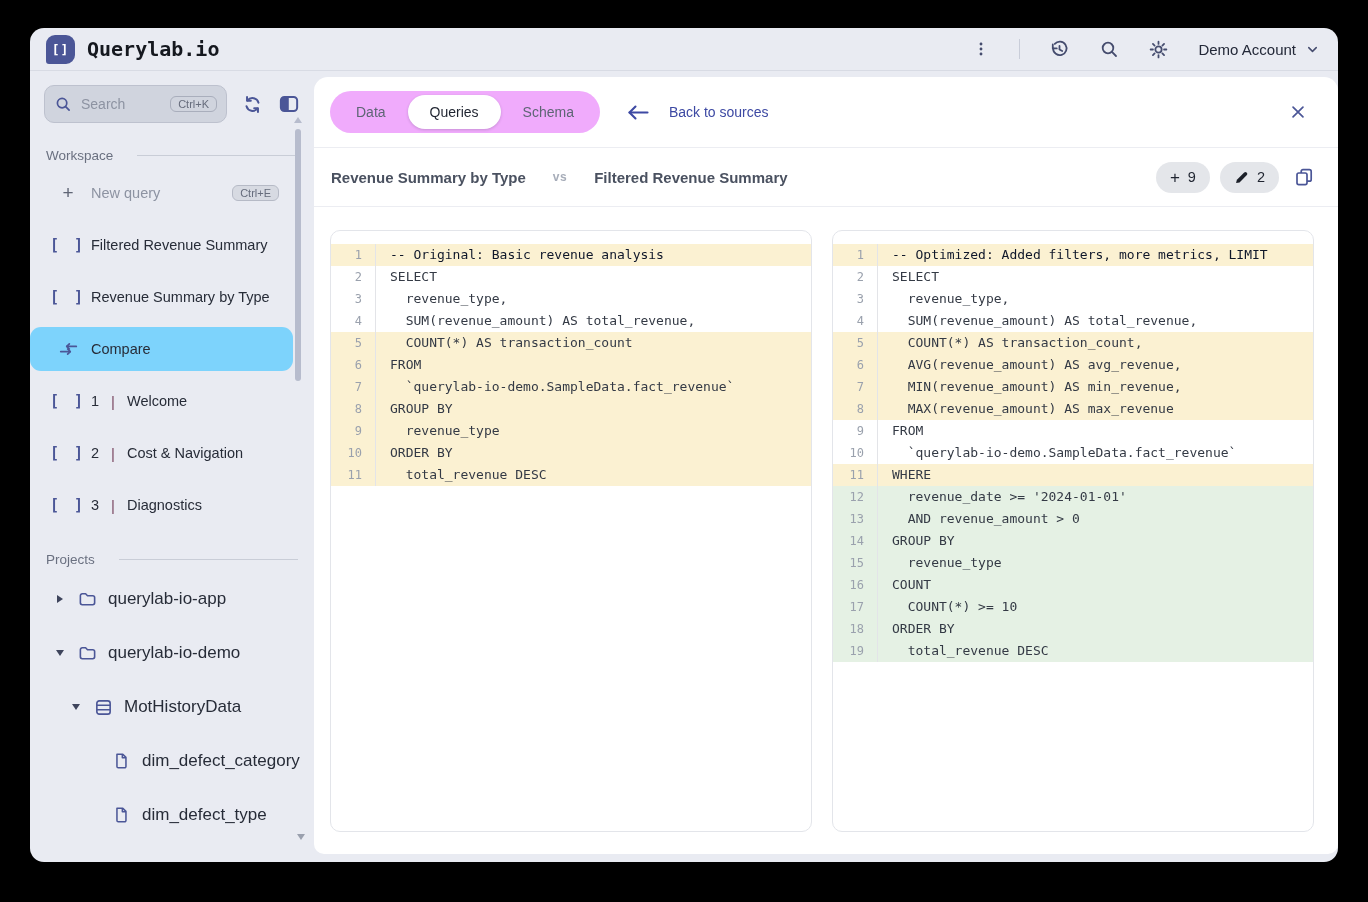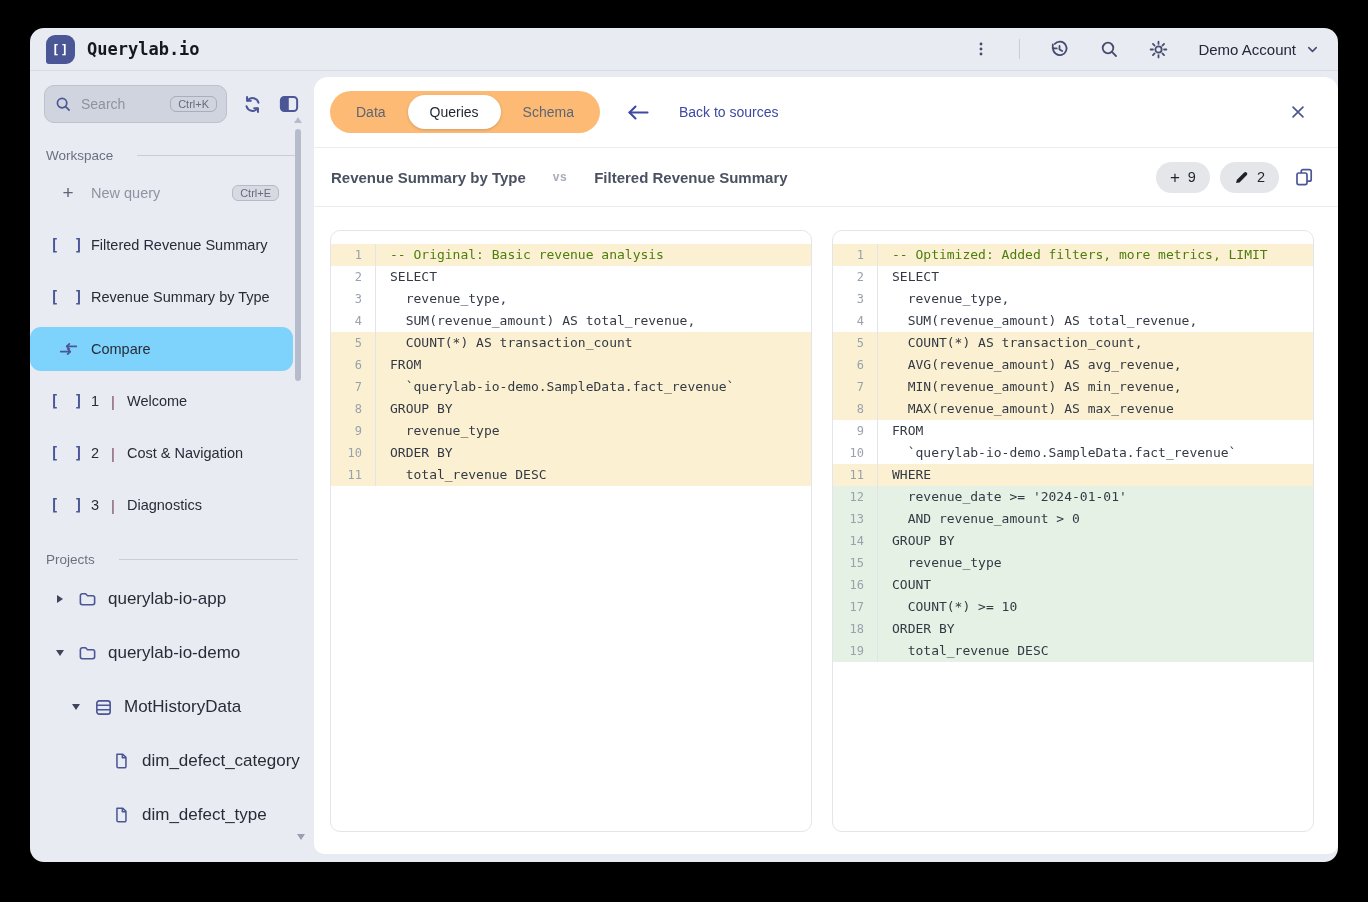--- a/index.html
+++ b/index.html
@@ -9,21 +9,21 @@
   .window { position:absolute; left:30px; top:28px; width:1308px; height:834px;
             border-radius:14px; background:#e9ebf2; overflow:hidden; }
 
   
   .topbar { height:43px; display:flex; align-items:center; padding:0 18px 0 16px;
             border-bottom:1px solid #d8dbe4; }
   .logo { width:29px; height:29px; border-radius:9px 9px 9px 3px; background:#4b5697; color:#fff;
           display:flex; align-items:center; justify-content:center;
           font-family:"DejaVu Sans Mono",monospace; font-weight:bold; font-size:13px; letter-spacing:1px; }
   .brand { margin-left:12px; font-family:"DejaVu Sans Mono",monospace; font-weight:bold;
-           font-size:17px; color:#15181f; }
+           font-size:20px; color:#15181f; }
   .topbar-right { margin-left:auto; display:flex; align-items:center; gap:29px; color:#454c6e; }
   .icon-btn { display:flex; align-items:center; justify-content:center; cursor:pointer; color:#454c6e; }
   .vdiv { width:1px; height:20px; background:#c9cdd9; }
   .account-wrap { display:flex; align-items:center; gap:9px; cursor:pointer; }
   .account { font-size:15px; color:#232838; font-weight:500; }
 
   
   .body { display:flex; height:calc(100% - 43px); }
 
   
@@ -66,24 +66,24 @@
   .sb-thumb { position:absolute; right:13px; top:58px; width:6px; height:252px; background:#b7bccd;
               border-radius:3px; cursor:grab; }
   .sb-down { position:absolute; right:9px; bottom:22px; width:0; height:0;
              border-top:6px solid #9aa0ae; border-left:4.5px solid transparent; border-right:4.5px solid transparent; }
 
   
   .main { flex:1; min-width:0; padding:6px 0 8px; }
   .card { background:#fff; height:100%; border-radius:14px 14px 10px 10px;
           display:flex; flex-direction:column; }
   .tabs-row { height:70px; flex:none; display:flex; align-items:center; padding:0 31px 0 16px; }
-  .tab-group { background:#fdba74; border-radius:22px; padding:4px; display:flex; align-items:center;justify-content:flex-end; }
+  .tab-group { background:#f0abfc; border-radius:22px; padding:4px; display:flex; align-items:center;justify-content:flex-end; }
   .tab { padding:9px 22px; font-size:14px; color:#5e6575; border-radius:17px; cursor:pointer; white-space:nowrap; }
   .tab.active { background:#fff; color:#1f2430; font-weight:500; box-shadow:0 1px 3px rgba(15,20,40,.18); }
-  .back-link { margin-left:27px; display:flex; align-items:center; gap:30px; color:#3d49a3;
+  .back-link { margin-left:27px; display:flex; align-items:center; gap:20px; color:#3d49a3;
                font-size:14px; font-weight:500; cursor:pointer; }
   .close-btn { margin-left:auto; color:#4b5697; cursor:pointer; display:flex; }
   .hdiv { height:1px; flex:none; background:#ecedf2; }
 
   .cmp-row { height:58px; flex:none; display:flex; align-items:center; padding:0 24px 0 17px; }
   .cmp-title { font-size:15px; font-weight:600; color:#4a5160; }
   .vs { margin:0 27px; font-size:12px; color:#a7adb9; font-weight:600; letter-spacing:.5px; }
   .cmp-right { margin-left:auto; display:flex; align-items:center; gap:10px; }
   .pill-badge { background:#e4e6ea; border-radius:16px; height:31px; display:flex; align-items:center;
                 gap:8px; padding:0 14px; font-size:14.5px; color:#1f2430; }
@@ -93,21 +93,21 @@
   .panels { flex:1; min-height:0; display:grid; grid-template-columns:1fr 1fr; gap:20px;
             padding:23px 24px 22px 16px; }
   .panel { border:1px solid #e3e5ea; border-radius:10px; background:#fff; padding:13px 0; overflow:hidden; }
   .row { display:flex; height:22px; line-height:22px;
          font-family:"DejaVu Sans Mono",monospace; font-size:13px; }
   .ln { width:45px; flex:none; text-align:right; padding-right:13px; color:#9aa1ad; font-size:12px;
         border-right:1px solid #e3e4e8; }
   .code { padding-left:14px; color:#343a45; white-space:pre; }
   .row.hl-y { background:#fbf1d2; }
   .row.hl-g { background:#e5f1e4; }
-  .code.comment { color:#4d7c0f; }
+  .code.comment { color:#0f172a; }
 
   svg { display:block; }
 </style>
 </head>
 <body>
 
 <div class="canvas">
   <div class="window">
 
     <div class="topbar">

